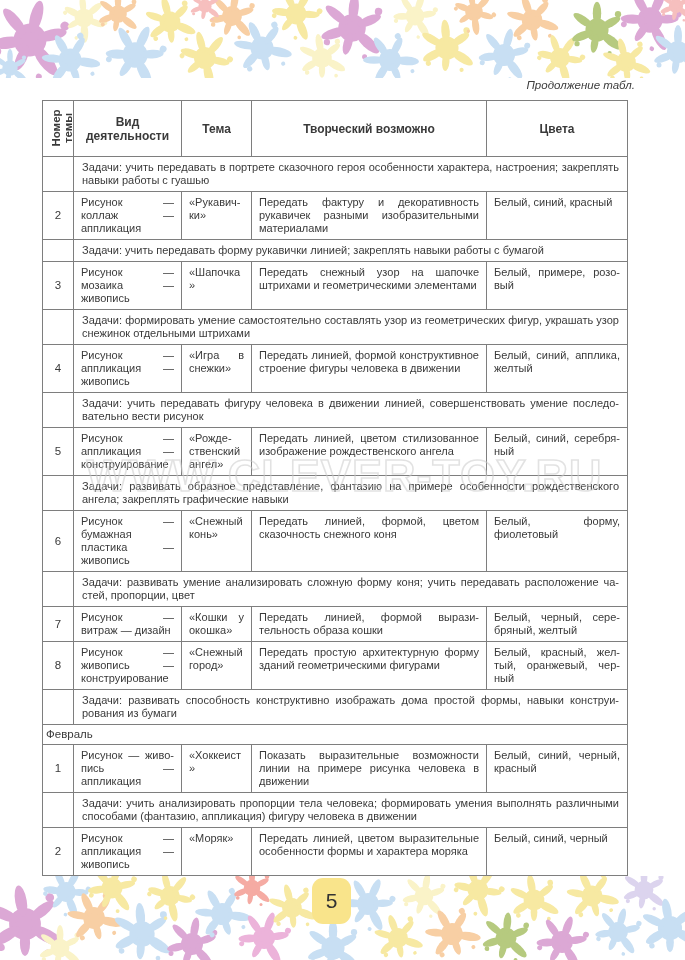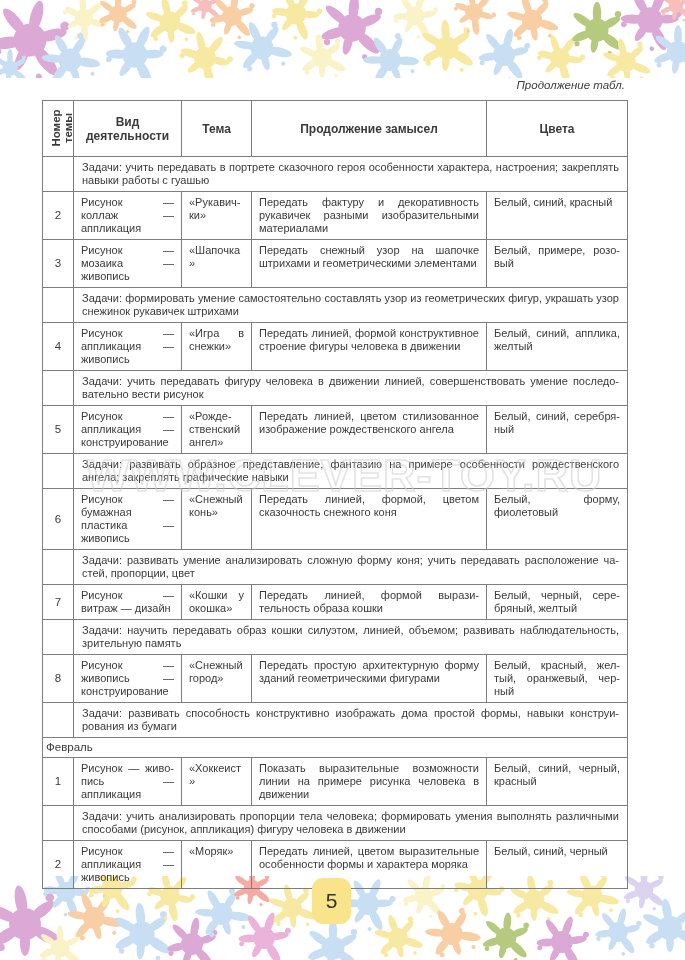--- a/index.html
+++ b/index.html
@@ -6,21 +6,21 @@
   body {
     width:685px; height:960px; position:relative; overflow:hidden;
     background:#ffffff; font-family:"Liberation Sans", sans-serif;
     color:#3a3a3a;
   }
   .deco { position:absolute; left:0; width:685px; pointer-events:none; }
   #deco-top { top:0; height:78px; }
   #deco-bottom { top:876px; height:84px; }
 
   .note {
-    position:absolute; top:79px; left:40px; width:585px;
+    position:absolute; top:79px; left:50px; width:585px;
     text-align:right; font-style:italic; font-size:11.5px; color:#3c3c3c;
   }
 
   table.plan {
     position:absolute; top:100px; left:42px; width:585px;
     border-collapse:collapse; table-layout:fixed; z-index:2;
   }
   .plan td, .plan th {
     border:1px solid #7e7e7e; font-size:11px; line-height:13px;
     padding:4px 7px; vertical-align:top; word-wrap:break-word;
@@ -138,49 +138,53 @@
       <col style="width:70px">
       <col style="width:235px">
       <col style="width:141px">
   </colgroup>
   <tbody>
     <tr class="head">
       <th class="h-num"><span class="vert">Номер
 темы</span></th>
       <th>Вид деятельности</th>
       <th>Тема</th>
-      <th>Продолжение замысел</th>
+      <th>Творческий возможно</th>
       <th>Цвета</th>
     </tr>
 
     <tr>
       <td class="num"></td>
       <td colspan="4" class="tasks"><b>Задачи:</b><span> учить передавать в портрете сказочного героя особенности характера, настроения; закре­плять навыки работы с гуашью</span></td>
     </tr>
 
     <tr>
       <td class="num">2</td>
       <td class="act">Рисунок — коллаж — аппликация</td>
       <td class="thm">«Рукавич­ки»</td>
       <td class="idea">Передать фактуру и декоративность рукавичек разными изобразительны­ми материалами</td>
       <td class="clr">Белый, синий, красный</td>
     </tr>
 
+    <tr>
+      <td class="num"></td>
+      <td colspan="4" class="tasks"><b>Задачи:</b><span> учить передавать форму рукавички линией; закреплять навыки работы с бумагой</span></td>
+    </tr>
 
     <tr>
       <td class="num">3</td>
       <td class="act">Рисунок — мозаика — живопись</td>
       <td class="thm">«Шапочка»</td>
       <td class="idea">Передать снежный узор на шапочке штрихами и геометрическими эле­ментами</td>
       <td class="clr">Белый, примере, розо­вый</td>
     </tr>
 
     <tr>
       <td class="num"></td>
-      <td colspan="4" class="tasks"><b>Задачи:</b><span> формировать умение самостоятельно составлять узор из геометрических фигур, украшать узор снежинок рукавичек штрихами</span></td>
+      <td colspan="4" class="tasks"><b>Задачи:</b><span> формировать умение самостоятельно составлять узор из геометрических фигур, украшать узор снежинок отдельными штрихами</span></td>
     </tr>
 
     <tr>
       <td class="num">4</td>
       <td class="act">Рисунок — апплика­ция — живопись</td>
       <td class="thm">«Игра в снежки»</td>
       <td class="idea">Передать линией, формой конструк­тивное строение фигуры человека в движении</td>
       <td class="clr">Белый, синий, апплика, желтый</td>
     </tr>
 
@@ -216,24 +220,20 @@
     </tr>
 
     <tr>
       <td class="num">7</td>
       <td class="act">Рисунок — витраж — дизайн</td>
       <td class="thm">«Кошки у окошка»</td>
       <td class="idea">Передать линией, формой вырази­тельность образа кошки</td>
       <td class="clr">Белый, черный, сере­бряный, желтый</td>
     </tr>
 
-    <tr>
-      <td class="num"></td>
-      <td colspan="4" class="tasks"><b>Задачи:</b><span> научить передавать образ кошки силуэтом, линией, объемом; развивать наблюдательность, зрительную память</span></td>
-    </tr>
 
     <tr>
       <td class="num">8</td>
       <td class="act">Рисунок — живопись — конструирование</td>
       <td class="thm">«Снежный город»</td>
       <td class="idea">Передать простую архитектурную форму зданий геометрическими фи­гурами</td>
       <td class="clr">Белый, красный, жел­тый, оранжевый, чер­ный</td>
     </tr>
 
     <tr>
@@ -248,21 +248,21 @@
     <tr>
       <td class="num">1</td>
       <td class="act">Рисунок — живо­пись — аппликация</td>
       <td class="thm">«Хоккеист»</td>
       <td class="idea">Показать выразительные возможно­сти линии на примере рисунка чело­века в движении</td>
       <td class="clr">Белый, синий, черный, красный</td>
     </tr>
 
     <tr>
       <td class="num"></td>
-      <td colspan="4" class="tasks"><b>Задачи:</b><span> учить анализировать пропорции тела человека; формировать умения выполнять различными способами (рисунок, аппликация) фигуру человека в движении</span></td>
+      <td colspan="4" class="tasks"><b>Задачи:</b><span> учить анализировать пропорции тела человека; формировать умения выполнять различными способами (фантазию, аппликация) фигуру человека в движении</span></td>
     </tr>
 
     <tr>
       <td class="num">2</td>
       <td class="act">Рисунок — апплика­ция — живопись</td>
       <td class="thm">«Моряк»</td>
       <td class="idea">Передать линией, цветом вырази­тельные особенности формы и ха­рактера моряка</td>
       <td class="clr">Белый, синий, черный</td>
     </tr>
   </tbody>

